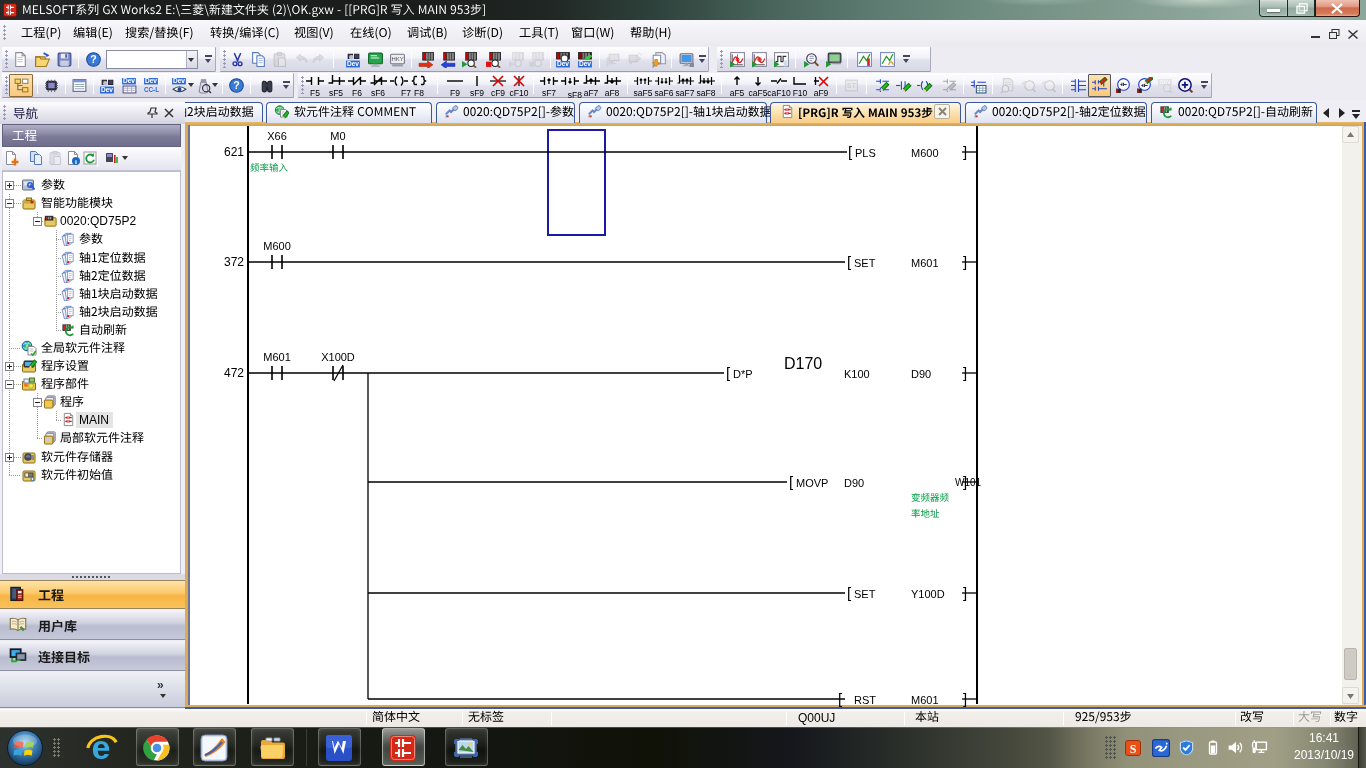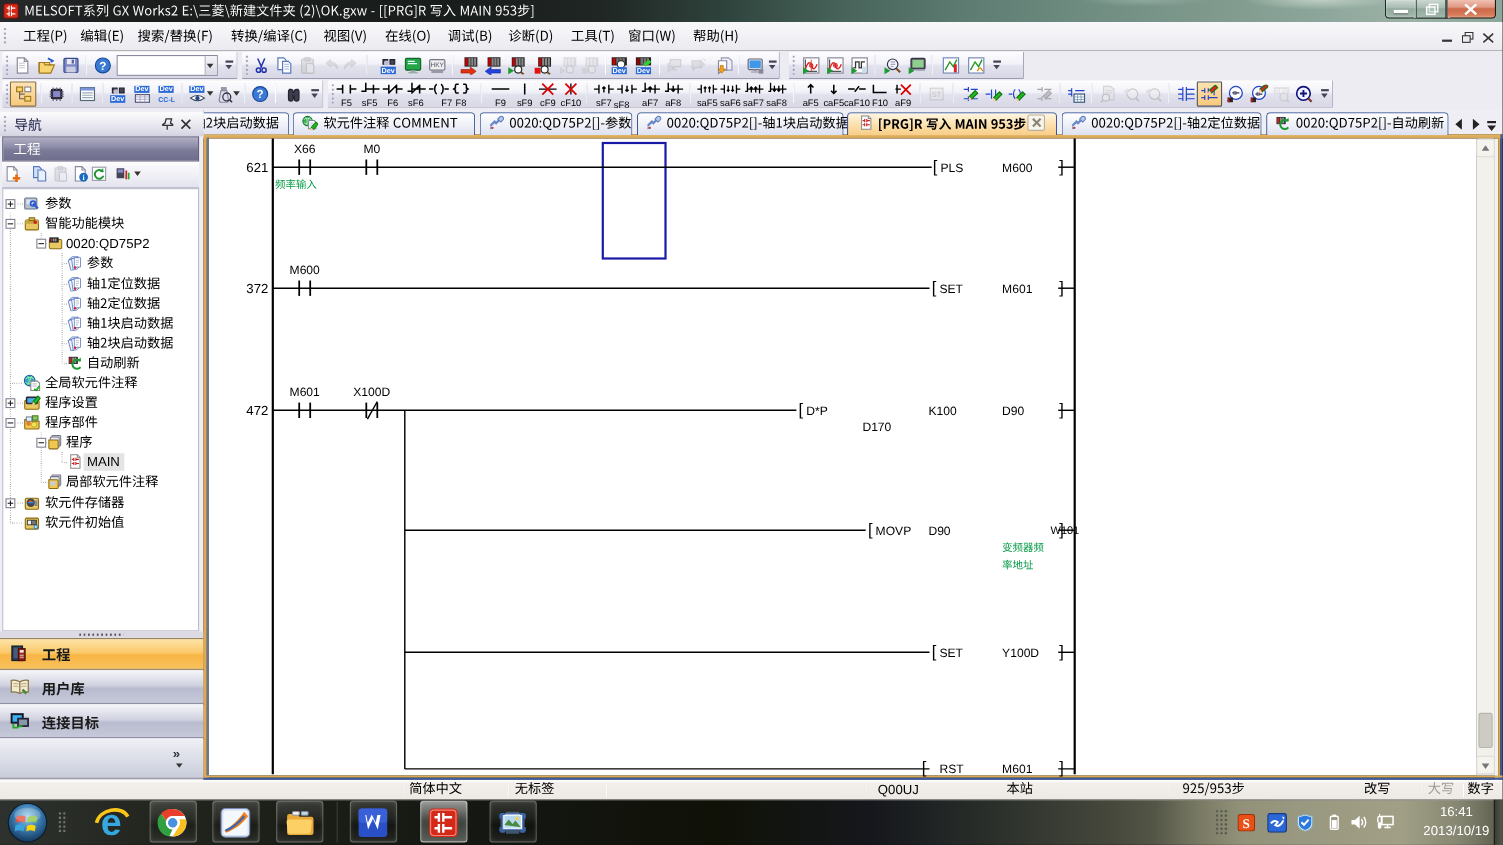--- a/index.html
+++ b/index.html
@@ -619,21 +619,21 @@
   </svg>
 <div class="lat" style="left:507px;top:87.5px;width:24px;text-align:center;font-size:8.5px;color:#000">cF10</div>
 <div class="tsep" style="left:533px;top:76px;height:18px"></div>
 <svg class="ab" style="left:539px;top:75px" width="20" height="12" viewBox="0 0 20 12">
     <path d="M1 6h4M15 6h4M5.5 2v8M14.5 2v8M10 9V4M8.5 5.5L10 4l1.5 1.5" stroke="#000" stroke-width="1.3" fill="none"></path>
   </svg>
 <div class="lat" style="left:537px;top:87.5px;width:24px;text-align:center;font-size:8.5px;color:#000">sF7</div>
 <svg class="ab" style="left:560px;top:75px" width="20" height="12" viewBox="0 0 20 12">
     <path d="M1 6h4M15 6h4M5.5 2v8M14.5 2v8M10 3v5M8.5 6.5L10 8l1.5-1.5" stroke="#000" stroke-width="1.3" fill="none"></path>
   </svg>
-<div class="lat" style="left:558px;top:90px;width:24px;text-align:left;font-size:8.5px;color:#000">sF8</div>
+<div class="lat" style="left:558px;top:90px;width:24px;text-align:right;font-size:8.5px;color:#000">sF8</div>
 <svg class="ab" style="left:581px;top:75px" width="20" height="12" viewBox="0 0 20 12">
     <path d="M5.5 0v8h-3M15 6h4M5.5 6h9M14.5 2v8M10 9V4M8.5 5.5L10 4l1.5 1.5" stroke="#000" stroke-width="1.3" fill="none"></path>
   </svg>
 <div class="lat" style="left:579px;top:87.5px;width:24px;text-align:center;font-size:8.5px;color:#000">aF7</div>
 <svg class="ab" style="left:602px;top:75px" width="20" height="12" viewBox="0 0 20 12">
     <path d="M5.5 0v8h-3M15 6h4M5.5 6h9M14.5 2v8M10 3v5M8.5 6.5L10 8l1.5-1.5" stroke="#000" stroke-width="1.3" fill="none"></path>
   </svg>
 <div class="lat" style="left:600px;top:87.5px;width:24px;text-align:center;font-size:8.5px;color:#000">aF8</div>
 <div class="tsep" style="left:627px;top:76px;height:18px"></div>
 <svg class="ab" style="left:633px;top:75px" width="20" height="12" viewBox="0 0 20 12">
@@ -1452,21 +1452,21 @@
 <div class="lat" style="left:247.0px;top:240px;width:60px;font-size:11px;color:#000;text-align:center">M600</div>
 <div class="lat" style="left:847px;top:252.5px;font-size:15px;color:#000">[</div>
 <div class="lat" style="left:854px;top:256.5px;font-size:11px;color:#000">SET</div>
 <div class="lat" style="left:911px;top:256.5px;font-size:11px;color:#000">M601</div>
 <div class="lat" style="left:963px;top:252.5px;font-size:15px;color:#000">]</div>
 <div class="lat" style="left:194px;top:366px;width:50px;font-size:12px;color:#000;text-align:right">472</div>
 <div class="lat" style="left:247.0px;top:351px;width:60px;font-size:11px;color:#000;text-align:center">M601</div>
 <div class="lat" style="left:308.0px;top:351px;width:60px;font-size:11px;color:#000;text-align:center">X100D</div>
 <div class="lat" style="left:726px;top:363.5px;font-size:15px;color:#000">[</div>
 <div class="lat" style="left:733px;top:367.5px;font-size:11px;color:#000">D*P</div>
-<div class="lat" style="left:784px;top:383px;font-size:11px;color:#000">D170</div>
+<div class="lat" style="left:784px;top:355px;font-size:16px;color:#000">D170</div>
 <div class="lat" style="left:844px;top:367.5px;font-size:11px;color:#000">K100</div>
 <div class="lat" style="left:911px;top:367.5px;font-size:11px;color:#000">D90</div>
 <div class="lat" style="left:963px;top:363.5px;font-size:15px;color:#000">]</div>
 <div class="lat" style="left:789px;top:472.5px;font-size:15px;color:#000">[</div>
 <div class="lat" style="left:796px;top:476.5px;font-size:11px;color:#000">MOVP</div>
 <div class="lat" style="left:844px;top:476.5px;font-size:11px;color:#000">D90</div>
 <div class="lat" style="left:955px;top:476.5px;font-size:10px;color:#000">W101</div>
 <div class="lat" style="left:963px;top:472.5px;font-size:15px;color:#000">]</div>
 <svg class="tr" style="left:911.0px;top:490.0px" width="40" height="14">
     <g transform="translate(0,11) scale(0.009500,-0.009500)" fill="#009944">

